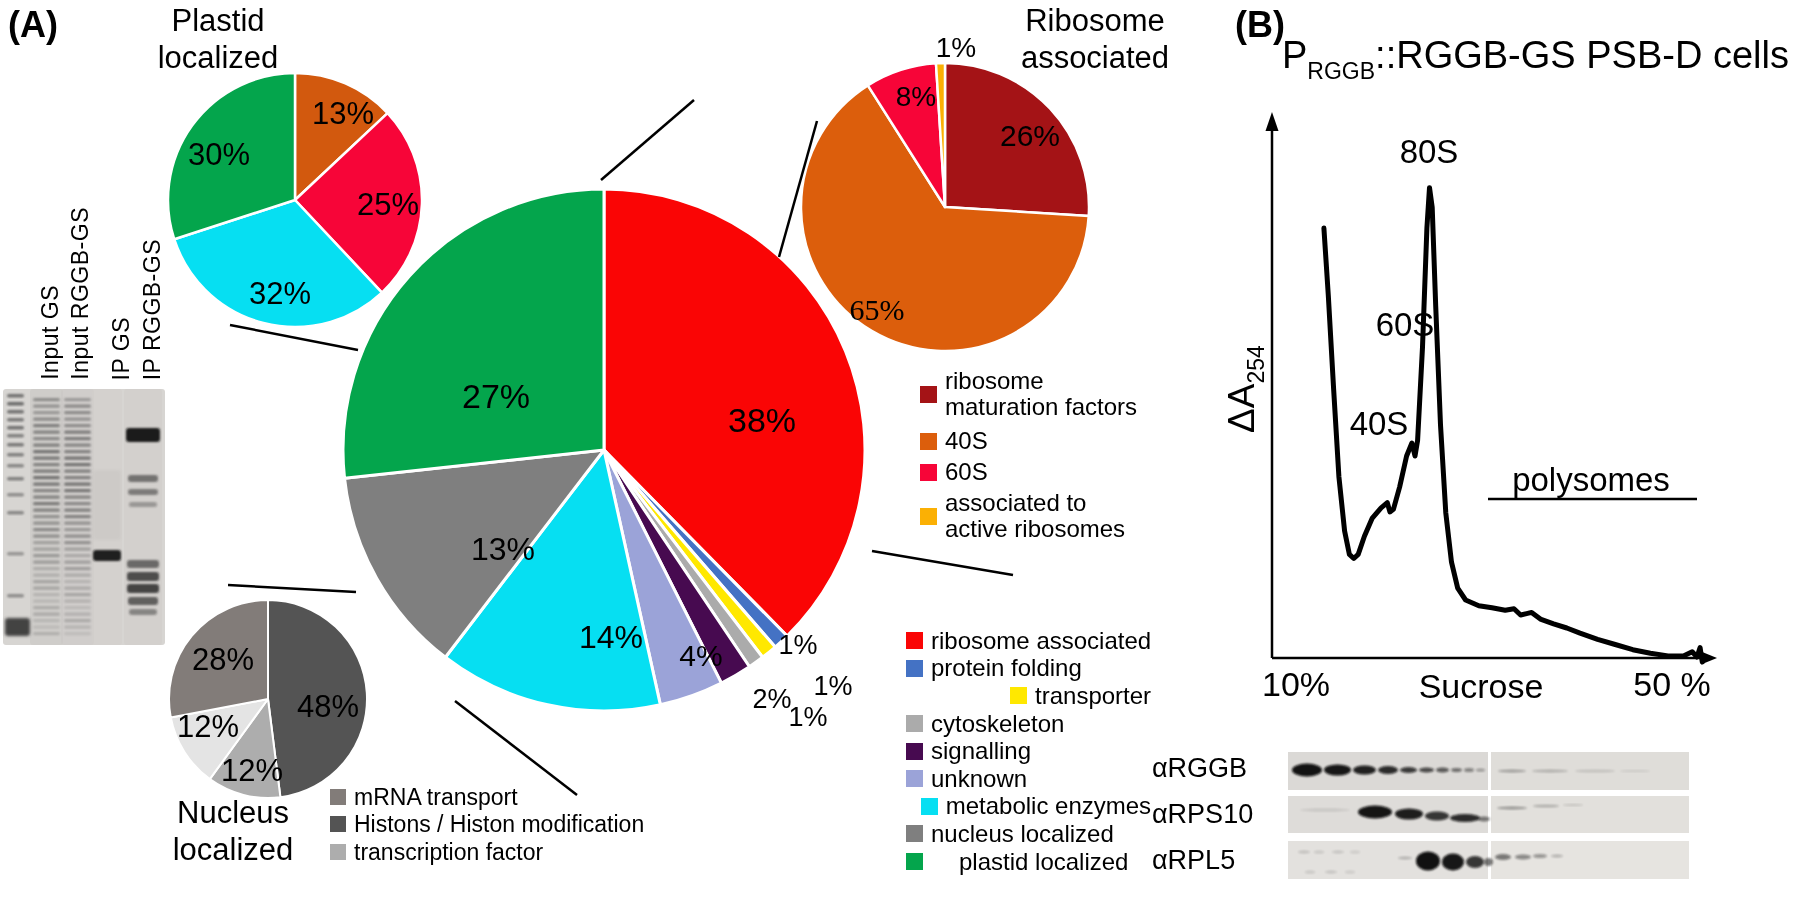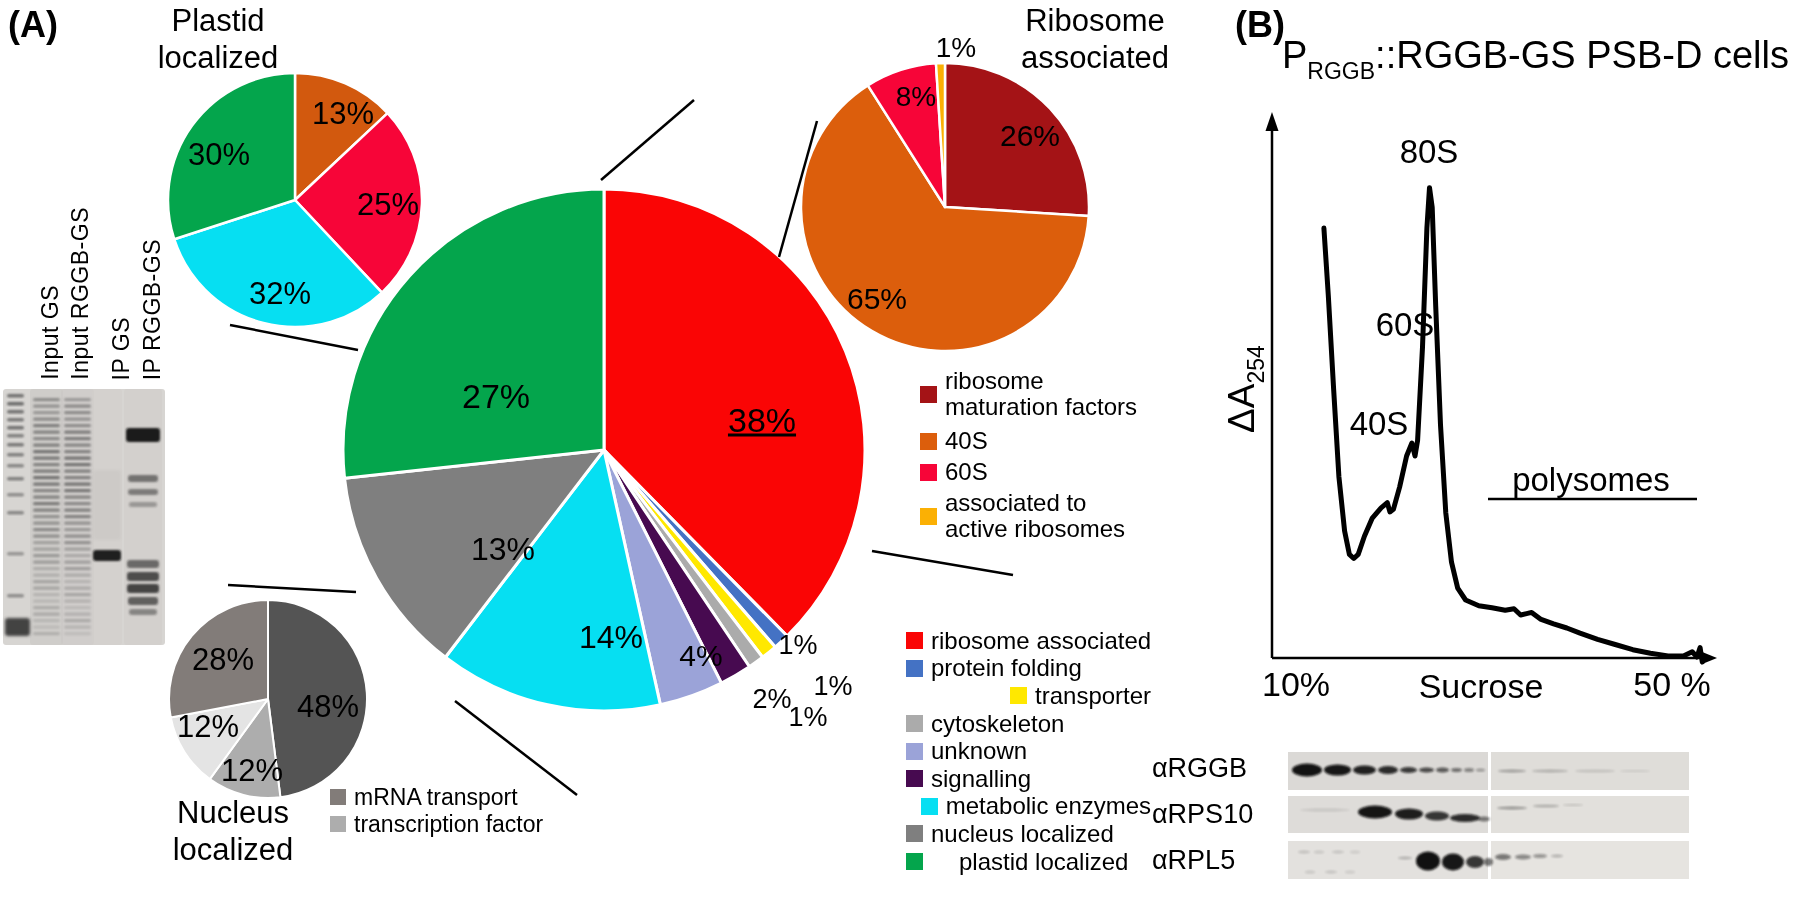--- a/index.html
+++ b/index.html
@@ -251,36 +251,36 @@
   <span class="pct" style="left:388px;top:205px;font-size:31px;">25%</span>
   <span class="pct" style="left:280px;top:294px;font-size:31px;">32%</span>
   <span class="pct" style="left:219px;top:155px;font-size:31px;">30%</span>
 
 
   <span class="gel-label" style="left:37px;">Input GS</span>
   <span class="gel-label" style="left:67px;">Input RGGB-GS</span>
   <span class="gel-label" style="left:108px;">IP GS</span>
   <span class="gel-label" style="left:139px;">IP RGGB-GS</span>
 
-  <span class="pct" style="left:762px;top:420px;font-size:34px;text-decoration:underline;">38%</span>
+  <span class="pct" style="left:762px;top:420px;font-size:34px;">38%</span>
   <span class="pct" style="left:798px;top:645px;font-size:27px;">1%</span>
   <span class="pct" style="left:833px;top:686px;font-size:27px;">1%</span>
   <span class="pct" style="left:808px;top:717px;font-size:27px;">1%</span>
   <span class="pct" style="left:772px;top:699px;font-size:27px;">2%</span>
   <span class="pct" style="left:701px;top:656px;font-size:30px;">4%</span>
   <span class="pct" style="left:611px;top:637px;font-size:32px;">14%</span>
   <span class="pct" style="left:503px;top:549px;font-size:32px;">13%</span>
   <span class="pct" style="left:496px;top:396px;font-size:34px;">27%</span>
 
   <div class="ptitle" style="left:985px;top:2px;width:220px;font-size:31px;">
     <div>Ribosome</div>
     <div>associated</div>
   </div>
   <span class="pct" style="left:1030px;top:136px;font-size:30px;">26%</span>
-  <span class="pct" style="left:877px;top:299px;font-size:30px;">65%</span>
+  <span class="pct" style="left:877px;top:310px;font-size:30px;font-family:Liberation Serif, serif;">65%</span>
   <span class="pct" style="left:916px;top:97px;font-size:28px;">8%</span>
   <span class="pct" style="left:956px;top:48px;font-size:28px;">1%</span>
 
   <div class="legend" style="left:920px;top:368px;font-size:24px;width:240px;">
     <div class="lrow">
       <span class="sw" style="width: 17px; height: 17px; background: rgb(164, 19, 22);"></span>
       <span class="lt">ribosome
 maturation factors</span>
     </div>
     <div class="lrow" style="margin-top:8px;">
@@ -306,20 +306,24 @@
   <span class="pct" style="left:252px;top:771px;font-size:31px;">12%</span>
   <span class="pct" style="left:208px;top:727px;font-size:31px;">12%</span>
   <span class="pct" style="left:223px;top:660px;font-size:31px;">28%</span>
 
   <div class="legend" style="left:330px;top:783px;font-size:23px;">
     <div class="lrow" style="height:27.5px;">
       <span class="sw" style="width: 16px; height: 16px; background: rgb(130, 124, 121);"></span>
       <span class="lt">mRNA transport</span>
     </div>
     <div class="lrow" style="height:27.5px;">
+      <span class="sw" style="width: 16px; height: 16px; background: rgb(84, 84, 84);"></span>
+      <span class="lt">Histons / Histon modification</span>
+    </div>
+    <div class="lrow" style="height:27.5px;">
       <span class="sw" style="width: 16px; height: 16px; background: rgb(173, 173, 173);"></span>
       <span class="lt">transcription factor</span>
     </div>
   </div>
 
   <div class="legend" id="main-legend" style="left:906px;top:627px;font-size:24px;">
     <div class="lrow" style="height:27.6px;">
       <span class="sw" style="width: 17px; height: 17px; background: rgb(250, 5, 5);"></span>
       <span class="lt">ribosome associated</span>
     </div>
@@ -329,26 +333,26 @@
     </div>
     <div class="lrow" style="height:27.6px;justify-content:flex-end;">
       <span class="sw" style="width: 17px; height: 17px; background: rgb(255, 232, 0);"></span>
       <span class="lt">transporter</span>
     </div>
     <div class="lrow" style="height:27.6px;">
       <span class="sw" style="width: 17px; height: 17px; background: rgb(171, 171, 171);"></span>
       <span class="lt">cytoskeleton</span>
     </div>
     <div class="lrow" style="height:27.6px;">
+      <span class="sw" style="width: 17px; height: 17px; background: rgb(71, 10, 80);"></span>
+      <span class="lt">signalling</span>
+    </div>
+    <div class="lrow" style="height:27.6px;">
       <span class="sw" style="width: 17px; height: 17px; background: rgb(155, 163, 216);"></span>
       <span class="lt">unknown</span>
-    </div>
-    <div class="lrow" style="height:27.6px;">
-      <span class="sw" style="width: 17px; height: 17px; background: rgb(71, 10, 80);"></span>
-      <span class="lt">signalling</span>
     </div>
     <div class="lrow" style="height:27.6px;justify-content:flex-end;">
       <span class="sw" style="width: 17px; height: 17px; background: rgb(6, 223, 242);"></span>
       <span class="lt">metabolic enzymes</span>
     </div>
     <div class="lrow" style="height:27.6px;">
       <span class="sw" style="width: 17px; height: 17px; background: rgb(127, 127, 127);"></span>
       <span class="lt">nucleus localized</span>
     </div>
     <div class="lrow" style="height:27.6px;gap:28px;">

